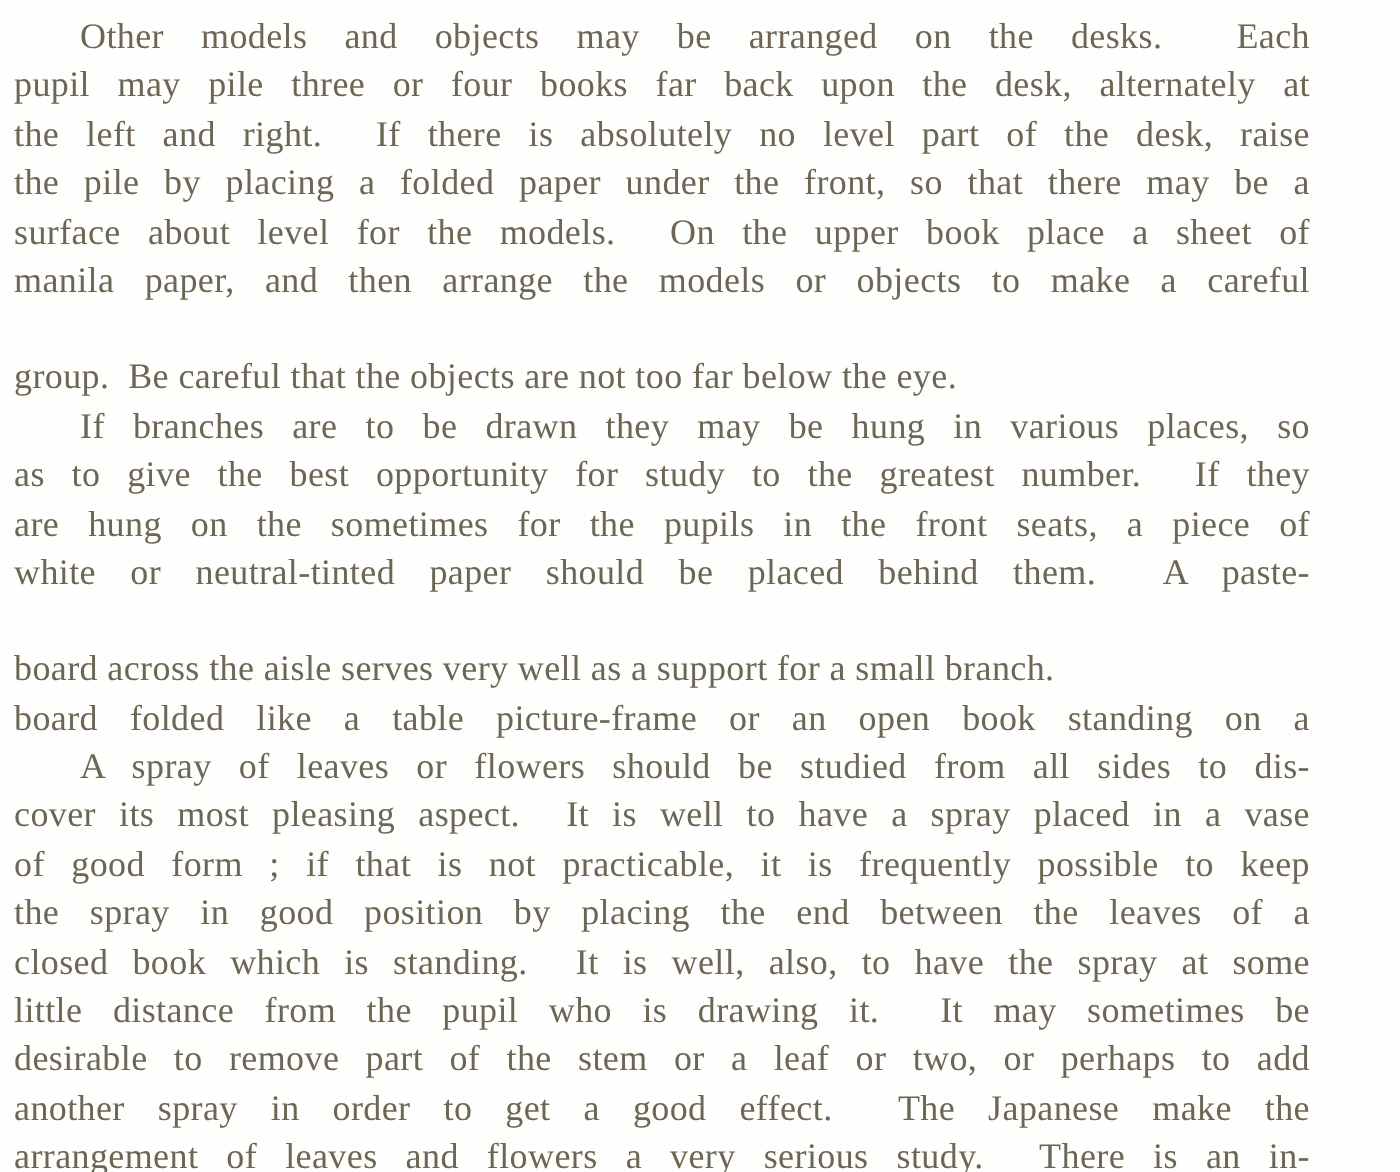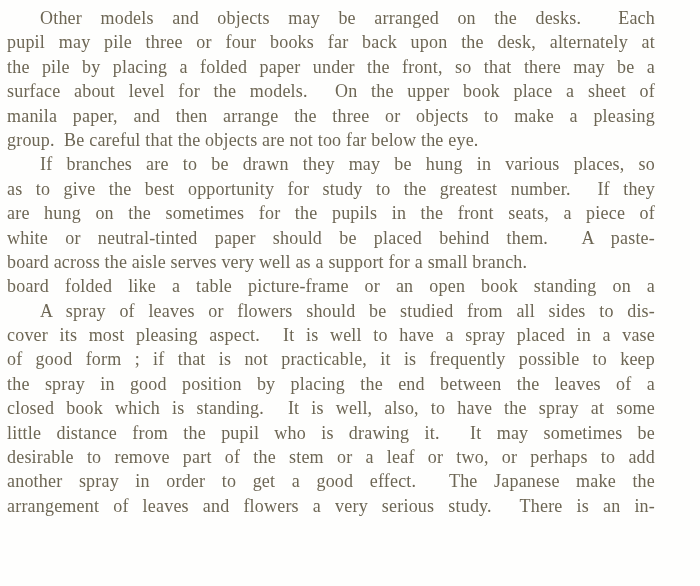--- a/index.html
+++ b/index.html
@@ -29,32 +29,34 @@
     text-align: justify;
     text-align-last: justify;
     letter-spacing: 0.2px;
   }
   .text-line.first {
     text-indent: 33px;
   }
   .text-line.last {
     text-align: right;
     text-align-last: left;
+    margin-top: 24px;
   }
 </style>
 </head>
 <body>
 
 <div class="page">
   <div id="page-text">
       <div class="text-line first">Other models and objects may be arranged on the desks.  Each</div>
       <div class="text-line">pupil may pile three or four books far back upon the desk, alternately at</div>
+      <div class="text-line">the left and right.  If there is absolutely no level part of the desk, raise</div>
       <div class="text-line">the pile by placing a folded paper under the front, so that there may be a</div>
       <div class="text-line">surface about level for the models.  On the upper book place a sheet of</div>
-      <div class="text-line">manila paper, and then arrange the three or objects to make a pleasing</div>
+      <div class="text-line">manila paper, and then arrange the models or objects to make a careful</div>
       <div class="text-line last">group.  Be careful that the objects are not too far below the eye.</div>
       <div class="text-line first">If branches are to be drawn they may be hung in various places, so</div>
       <div class="text-line">as to give the best opportunity for study to the greatest number.  If they</div>
       <div class="text-line">are hung on the sometimes for the pupils in the front seats, a piece of</div>
       <div class="text-line">white or neutral-tinted paper should be placed behind them.  A paste-</div>
       <div class="text-line last">board across the aisle serves very well as a support for a small branch.</div>
       <div class="text-line">board folded like a table picture-frame or an open book standing on a</div>
       <div class="text-line first">A spray of leaves or flowers should be studied from all sides to dis-</div>
       <div class="text-line">cover its most pleasing aspect.  It is well to have a spray placed in a vase</div>
       <div class="text-line">of good form ; if that is not practicable, it is frequently possible to keep</div>

